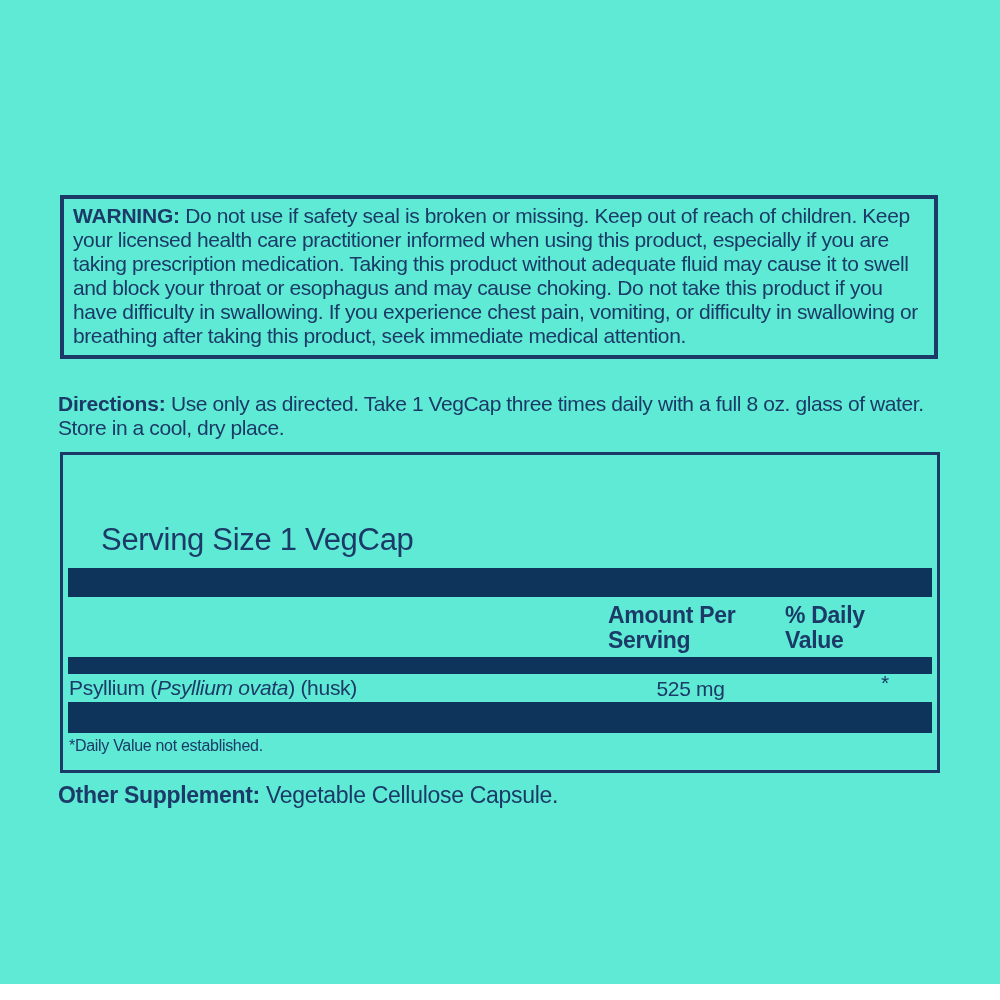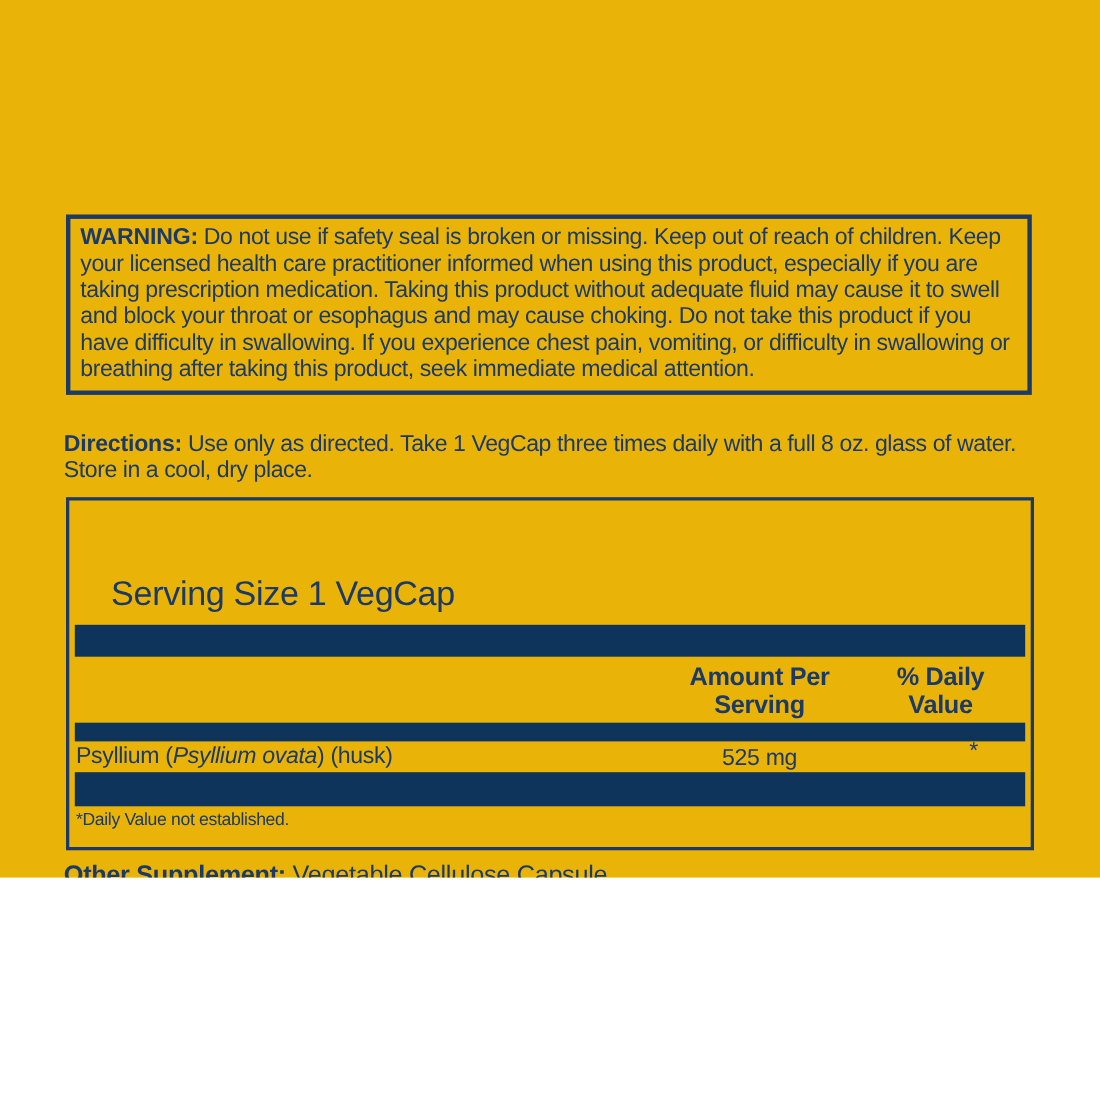--- a/index.html
+++ b/index.html
@@ -1,20 +1,20 @@
 <!DOCTYPE html>
 <html style="--navy: #1b3a67; --bar: #0f345c;"><head>
 <meta charset="utf-8">
 <style>
   :root { --navy:#1b3a67; --bar:#0f345c; }
   * { margin:0; padding:0; box-sizing:border-box; }
   html,body { background:#ffffff; }
   .page {
-    position:relative; width:1000px; height:798px; margin:0 auto;
-    background:#eab308; color:var(--navy);
+    position:relative; width:1000px; height:984px; margin:0 auto;
+    background:#5eead4; color:var(--navy);
     font-family:"Liberation Sans", sans-serif;
     overflow:hidden;
   }
   .body-text { font-size:21px; line-height:24px; letter-spacing:-0.4px; }
   .body-text b { letter-spacing:-0.2px; }
 
   
   .warning-box {
     position:absolute; left:60px; top:195px; width:878px;
     border:4px solid var(--navy); padding:5px 9px 7px 9px;
@@ -35,21 +35,21 @@
   .sf-serving {
     position:absolute; left:6px; top:67px;
     font-size:31px; font-weight:normal; letter-spacing:-0.3px;margin-left:32px;
   }
   .bar { position:absolute; left:5px; width:864px; background:var(--bar); }
   .bar1 { top:113px; height:29px; }
   .bar2 { top:202px; height:17px; }
   .bar3 { top:247px; height:31px; }
   .col-header {
     position:absolute; top:148px; font-size:23px; line-height:25px;
-    font-weight:bold; text-align:center; letter-spacing:-0.3px;
+    font-weight:bold; letter-spacing:-0.3px;
   }
   .col-amount { left:545px; width:165px; }
   .col-dv     { left:722px; width:140px; }
   .row-text { font-size:21px; letter-spacing:-0.3px; }
   .row-name   { position:absolute; left:6px;   top:221px; }
   .row-amount { position:absolute; left:545px; top:222px; width:165px; text-align:center; }
   .row-dv     { position:absolute; left:752px; top:216px; width:140px; text-align:center; }
   .sf-footnote{ position:absolute; left:6px;   top:282px; font-size:16px; letter-spacing:-0.3px; }
 
   

